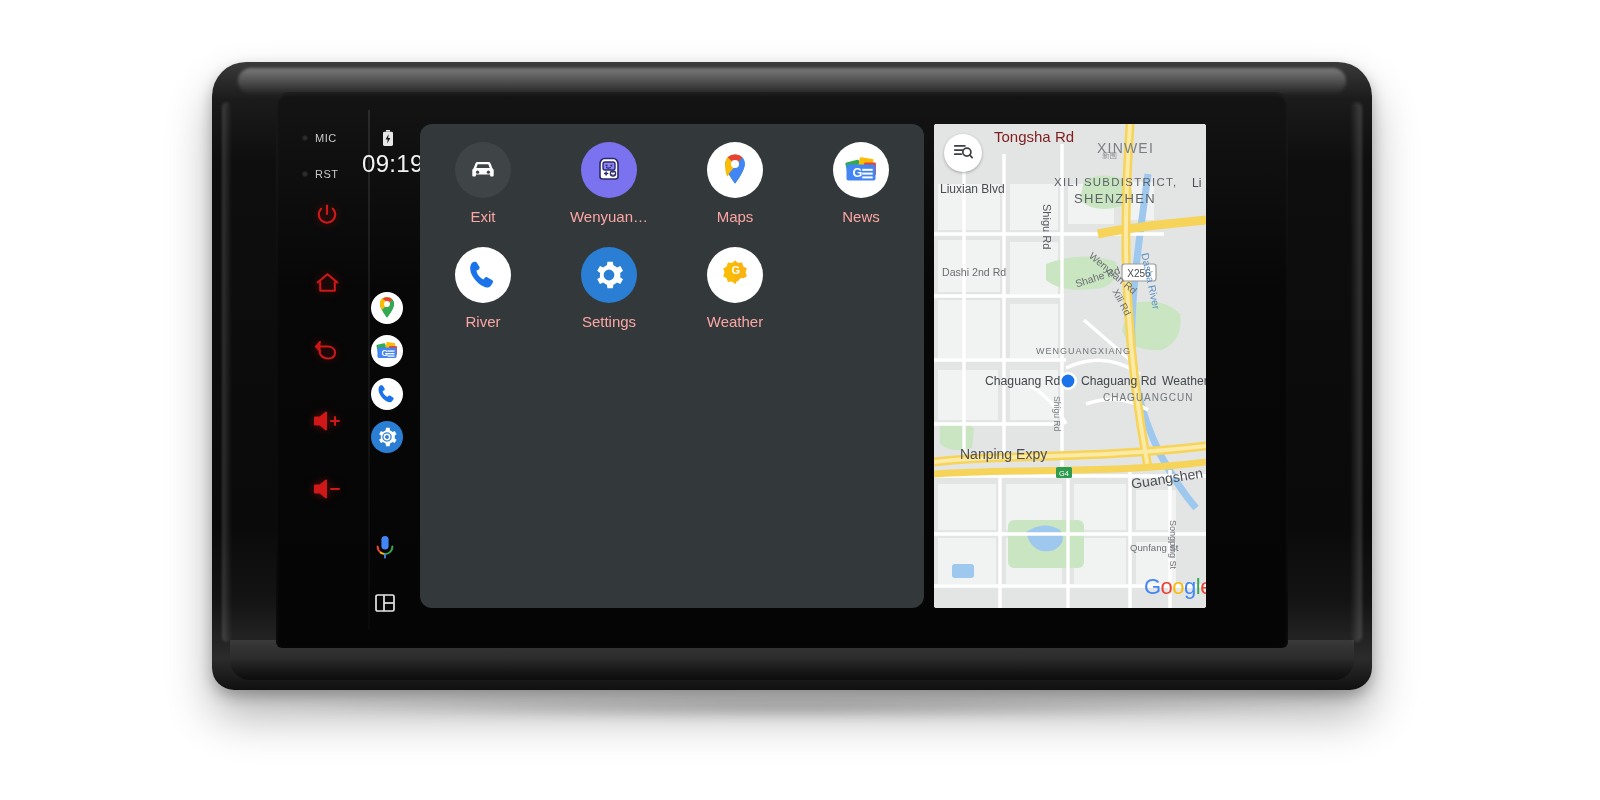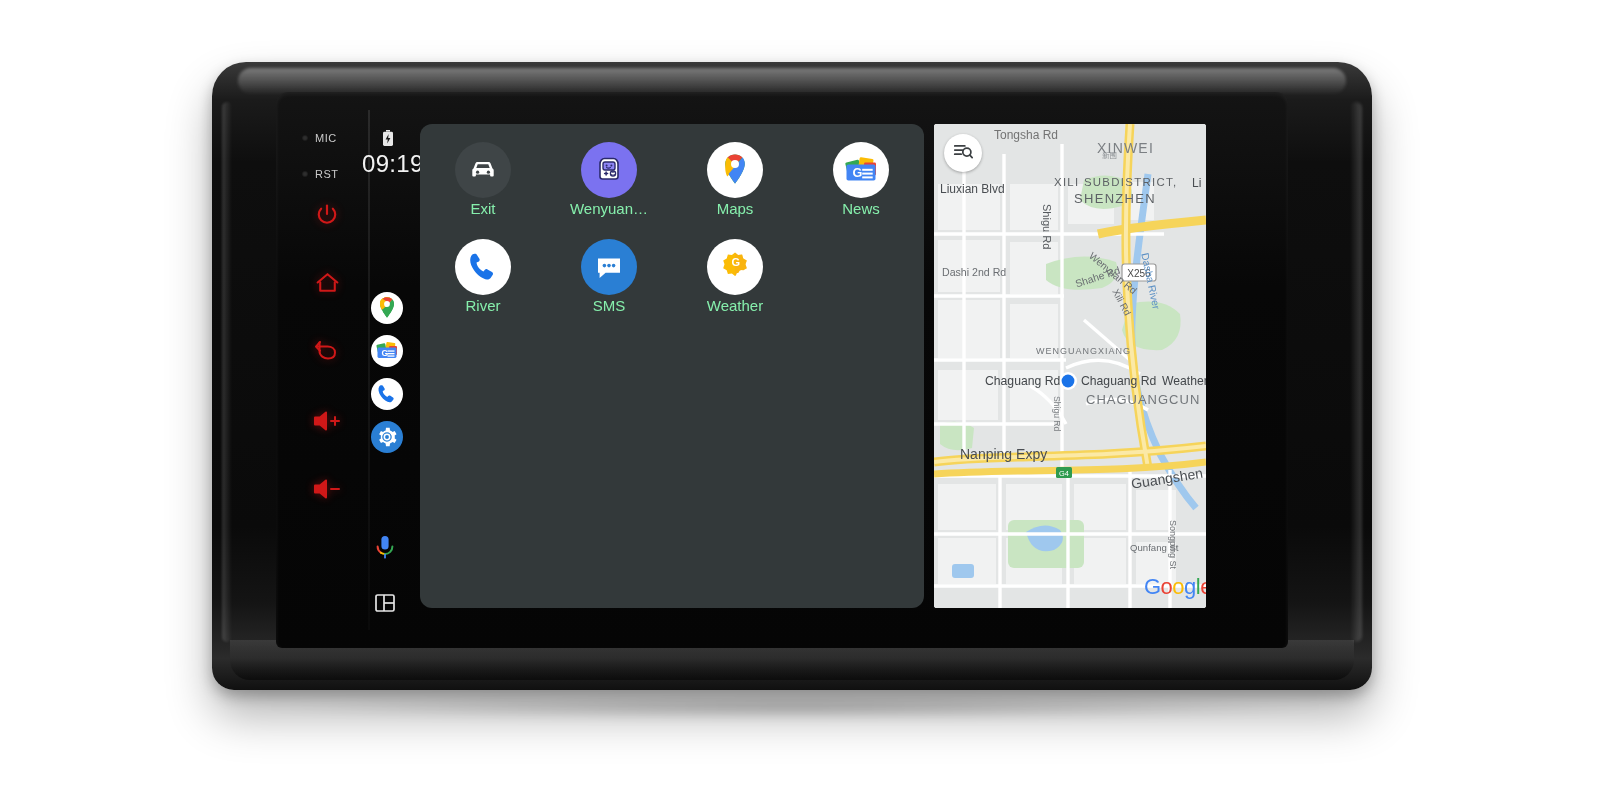--- a/index.html
+++ b/index.html
@@ -69,21 +69,21 @@
 
   
   .apppanel{
     position:absolute;left:420px;top:124px;width:504px;height:484px;
     background:#33393a;border-radius:12px;
   }
   .grid{position:absolute;left:0;top:18px;width:504px;
         display:grid;grid-template-columns:repeat(4,1fr);row-gap:22px;}
   .cell{display:flex;flex-direction:column;align-items:center;}
   .app-ico{width:56px;height:56px;border-radius:50%;display:flex;align-items:center;justify-content:center;overflow:hidden;position:relative;}
-  .app-lbl{margin-top:2px;color:#86efac;font-size:15px;max-width:92px;text-align:right;white-space:nowrap;overflow:hidden;text-overflow:ellipsis;}
+  .app-lbl{margin-top:10px;color:#fca5a5;font-size:15px;max-width:92px;text-align:right;white-space:nowrap;overflow:hidden;text-overflow:ellipsis;}
   .ico-white{background:#ffffff;}
   .ico-exit{background:#3f4547;}
   .ico-purple{background:#7b72f0;}
   .ico-blue{background:#2a7fd4;}
 
   
   .mappanel{position:absolute;left:934px;top:124px;width:272px;height:484px;overflow:hidden;background:#eceff0;border-radius:3px;}
   .map-svg{position:absolute;left:0;top:0;}
   .fab{position:absolute;left:10px;top:10px;width:38px;height:38px;border-radius:50%;background:#fff;
        display:flex;align-items:center;justify-content:center;box-shadow:0 1px 3px rgba(0,0,0,.3);}
@@ -298,32 +298,29 @@
 
       <div class="cell">
         <div class="app-ico ico-white">
           <svg width="36" height="36" viewBox="0 0 24 24">
             <path d="M6.4 3.2c-.9 0-1.7.5-2.2 1.3C2.8 6.8 3.4 10.6 6 14.2c2.6 3.6 6 5.9 8.6 6.1 1 .1 2-.4 2.6-1.2l1.2-1.7c.5-.7.3-1.6-.4-2l-3-1.8c-.6-.4-1.4-.2-1.9.4l-.8 1c-1.3-.6-2.4-1.5-3.3-2.7-.8-1.1-1.2-2.2-1.3-3.3l1.2-.5c.7-.3 1-1.1.8-1.8L8.2 4.3c-.2-.7-.9-1.1-1.6-1.1z" fill="#1a73e8"></path>
           </svg>
         </div>
         <div class="app-lbl">River</div>
       </div>
 
-
       <div class="cell">
         <div class="app-ico ico-blue">
-          <svg width="32" height="32" viewBox="0 0 32 32" fill="#ffffff">
-            <path d="M5 7.6h22v14.2H12.6L6.6 27V21.8H5z"></path>
-            <circle cx="11.4" cy="14.6" r="1.8" fill="#2a7fd4"></circle>
-            <circle cx="16" cy="14.6" r="1.8" fill="#2a7fd4"></circle>
-            <circle cx="20.6" cy="14.6" r="1.8" fill="#2a7fd4"></circle>
-          </svg>
-        </div>
-        <div class="app-lbl">SMS</div>
-      </div>
+          <svg width="34" height="34" viewBox="0 0 24 24" fill="#ffffff">
+            <path d="M19.9 13.5a8.1 8.1 0 0 0 0-3l2-1.5-1.9-3.3-2.3 1a7.9 7.9 0 0 0-2.6-1.5L14.7 2.7h-3.8l-.4 2.5a7.9 7.9 0 0 0-2.6 1.5l-2.3-1L3.7 9l2 1.5a8.1 8.1 0 0 0 0 3L3.7 15l1.9 3.3 2.3-1a7.9 7.9 0 0 0 2.6 1.5l.4 2.5h3.8l.4-2.5a7.9 7.9 0 0 0 2.6-1.5l2.3 1 1.9-3.3zM12 15.8a3.8 3.8 0 1 1 0-7.6 3.8 3.8 0 0 1 0 7.6z"></path>
+          </svg>
+        </div>
+        <div class="app-lbl">Settings</div>
+      </div>
+
 
       <div class="cell">
         <div class="app-ico ico-white">
           <svg width="44" height="44" viewBox="0 0 44 44">
             <path d="M22 7.5l3.1 2.6 4-.6 1.2 3.9 3.5 2-1.3 3.9 1.3 3.9-3.5 2-1.2 3.9-4-.6-3.1 2.6-3.1-2.6-4 .6-1.2-3.9-3.5-2 1.3-3.9-1.3-3.9 3.5-2 1.2-3.9 4 .6z" fill="#FBBC05"></path>
             <path d="M22 7.5l3.1 2.6 4-.6 1.2 3.9 3.5 2-1.3 3.9 1.3 3.9-3.5 2-1.2 3.9-4-.6-3.1 2.6z" fill="#F5A623" opacity=".35"></path>
             <text x="18.6" y="21.4" font-family="Liberation Sans, sans-serif" font-size="11" font-weight="bold" fill="#ffffff">G</text>
             <path d="M25.6 27.8a3.5 3.5 0 0 1 3.4-2.9 3.6 3.6 0 0 1 3.4 2.6 2.5 2.5 0 0 1-.5 4.9h-6.6a2.3 2.3 0 0 1 .3-4.6z" fill="#ffffff"></path>
           </svg>
         </div>
@@ -416,37 +413,37 @@
         <rect x="188" y="140" width="34" height="17" rx="2.5" fill="#ffffff" stroke="#9a9a9a" stroke-width="1.2"></rect>
         <text x="205" y="152.6" text-anchor="middle" font-family="Liberation Sans, sans-serif" font-size="10" fill="#4a4a4a">X256</text>
       </g>
 
       <g>
         <rect x="122" y="343" width="16" height="11" rx="1.6" fill="#2e9b4f"></rect>
         <text x="130" y="351.6" text-anchor="middle" font-family="Liberation Sans, sans-serif" font-size="7.4" fill="#ffffff">G4</text>
       </g>
     </svg>
 
-    <div class="mlabel" style="left:60px;top:4px;font-size:12px;color:#737373;">Tongsha Rd</div>
+    <div class="mlabel" style="left:60px;top:4px;font-size:15px;color:#7f1d1d;">Tongsha Rd</div>
     <div class="mlabel" style="left:163px;top:16px;font-size:14px;letter-spacing:1.2px;color:#7b7f83;">XINWEI</div>
     <div class="mlabel" style="left:168px;top:27px;font-size:7.6px;color:#8b8f93;">新围</div>
     <div class="mlabel" style="left:6px;top:58px;font-size:12px;color:#4a4e52;">Liuxian Blvd</div>
     <div class="mlabel" style="left:120px;top:52px;font-size:11.4px;letter-spacing:1.3px;color:#5d6165;">XILI SUBDISTRICT,</div>
     <div class="mlabel" style="left:140px;top:67px;font-size:13px;letter-spacing:1.3px;color:#5d6165;text-align:right;">SHENZHEN</div>
     <div class="mlabel" style="left:258px;top:52px;font-size:12px;color:#4a4e52;">Li</div>
     <div class="mlabel" style="left:119px;top:80px;font-size:11px;color:#55595d;transform:rotate(90deg);transform-origin:left top;">Shigu Rd</div>
     <div class="mlabel" style="left:8px;top:142px;font-size:10.6px;color:#6a6e72;">Dashi 2nd Rd</div>
     <div class="mlabel" style="left:140px;top:155px;font-size:10.4px;color:#6a6e72;transform:rotate(-18deg);transform-origin:left top;">Shahe Rd</div>
     <div class="mlabel" style="left:160px;top:126px;font-size:10.2px;color:#6a6e72;transform:rotate(40deg);transform-origin:left top;">Wenyuan Rd</div>
     <div class="mlabel" style="left:186px;top:163px;font-size:9.8px;color:#6a6e72;transform:rotate(62deg);transform-origin:left top;">Xili Rd</div>
     <div class="mlabel" style="left:216px;top:128px;font-size:10.4px;color:#5a8fc4;transform:rotate(78deg);transform-origin:left top;">Dasha River</div>
     <div class="mlabel" style="left:102px;top:222px;font-size:9px;letter-spacing:1px;color:#72767a;">WENGUANGXIANG</div>
     <div class="mlabel" style="left:51px;top:250px;font-size:12.2px;color:#43474b;">Chaguang Rd</div>
     <div class="mlabel" style="left:147px;top:250px;font-size:12.2px;color:#43474b;">Chaguang Rd</div>
-    <div class="mlabel" style="left:152px;top:268px;font-size:13px;letter-spacing:1px;color:#72767a;">CHAGUANGCUN</div>
+    <div class="mlabel" style="left:169px;top:268px;font-size:10px;letter-spacing:1px;color:#72767a;">CHAGUANGCUN</div>
     <div class="mlabel" style="left:228px;top:250px;font-size:12.2px;color:#43474b;">Weather</div>
     <div class="mlabel" style="left:128px;top:272px;font-size:8.6px;color:#7b7f83;transform:rotate(90deg);transform-origin:left top;">Shigu Rd</div>
     <div class="mlabel" style="left:26px;top:322px;font-size:14px;color:#4a4e52;">Nanping Expy</div>
     <div class="mlabel" style="left:196px;top:352px;font-size:14px;color:#4a4e52;transform:rotate(-9deg);transform-origin:left top;">Guangshen</div>
     <div class="mlabel" style="left:196px;top:418px;font-size:9.6px;color:#6a6e72;">Qunfang St</div>
     <div class="mlabel" style="left:244px;top:396px;font-size:9px;color:#6a6e72;transform:rotate(90deg);transform-origin:left top;">Songping St</div>
 
     <div class="fab">
       <span>
         <svg width="22" height="22" viewBox="0 0 24 24" fill="none" stroke="#3c4043" stroke-width="1.9" stroke-linecap="round">

